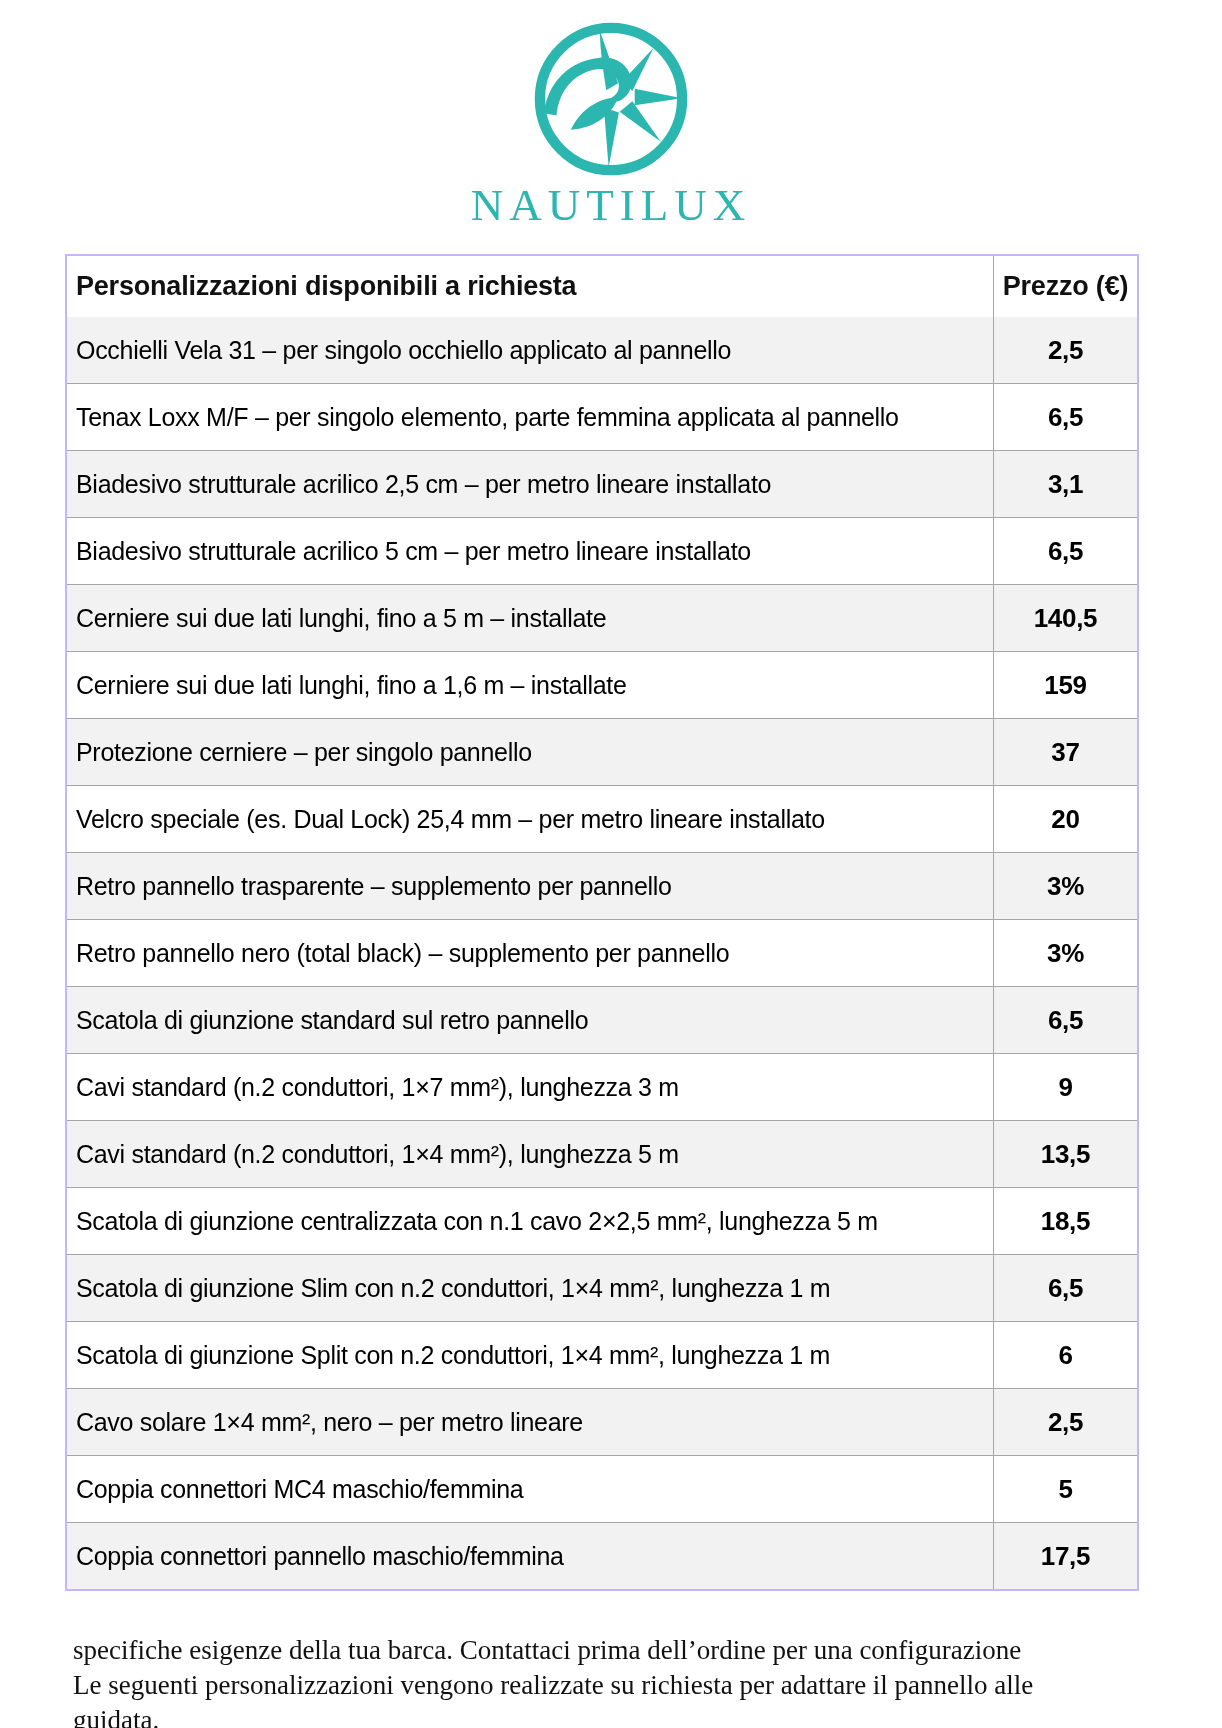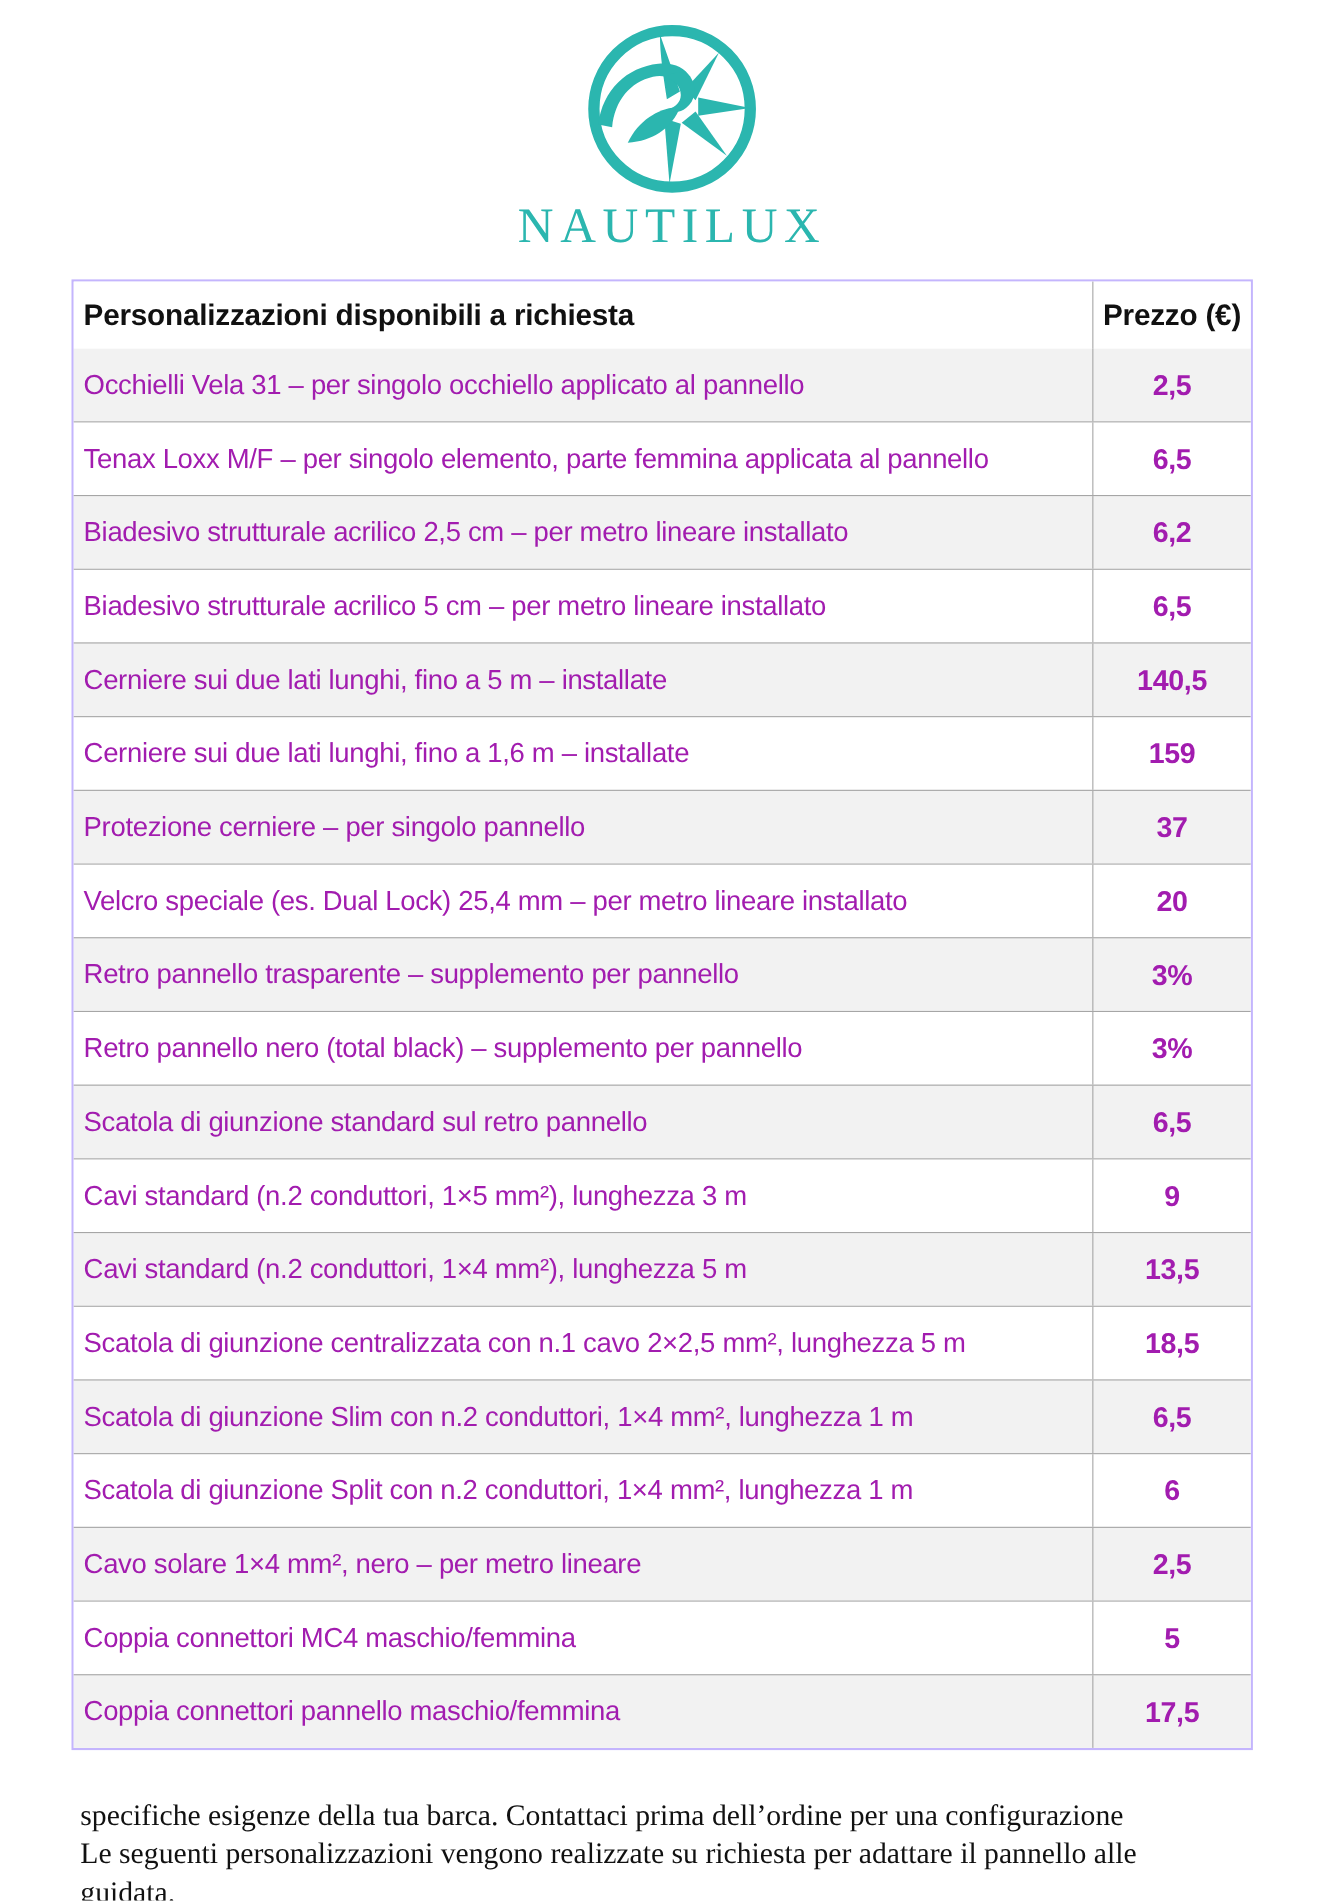--- a/index.html
+++ b/index.html
@@ -42,21 +42,21 @@
   }
   .trow:first-child{border-top:none;}
   .trow.alt{background:#f2f2f2;}
   .cell{
     display:flex;align-items:center;
     min-height:66px;
     box-sizing:border-box;
     font-size:25px;
     letter-spacing:-0.3px;
     white-space:nowrap;
-    color:#a21caf;
+    color:#000000;
   }
   .c1{padding-left:9px;padding-right:6px;}
   .c2{
     border-left:1.5px solid #a6a6a6;
     justify-content:center;
     font-size:26px;
     font-weight:bold;
   }
   .hrow .cell{min-height:61px;font-weight:bold;font-size:27px;letter-spacing:-0.2px;color:#111;}
   
@@ -111,21 +111,21 @@
       <div class="cell c2">2,5</div>
     </div>
 
     <div class="trow">
       <div class="cell c1">Tenax Loxx M/F – per singolo elemento, parte femmina applicata al pannello</div>
       <div class="cell c2">6,5</div>
     </div>
 
     <div class="trow alt">
       <div class="cell c1">Biadesivo strutturale acrilico 2,5 cm – per metro lineare installato</div>
-      <div class="cell c2">6,2</div>
+      <div class="cell c2">3,1</div>
     </div>
 
     <div class="trow">
       <div class="cell c1">Biadesivo strutturale acrilico 5 cm – per metro lineare installato</div>
       <div class="cell c2">6,5</div>
     </div>
 
     <div class="trow alt">
       <div class="cell c1">Cerniere sui due lati lunghi, fino a 5 m – installate</div>
       <div class="cell c2">140,5</div>
@@ -155,21 +155,21 @@
       <div class="cell c1">Retro pannello nero (total black) – supplemento per pannello</div>
       <div class="cell c2">3%</div>
     </div>
 
     <div class="trow alt">
       <div class="cell c1">Scatola di giunzione standard sul retro pannello</div>
       <div class="cell c2">6,5</div>
     </div>
 
     <div class="trow">
-      <div class="cell c1">Cavi standard (n.2 conduttori, 1×5 mm²), lunghezza 3 m</div>
+      <div class="cell c1">Cavi standard (n.2 conduttori, 1×7 mm²), lunghezza 3 m</div>
       <div class="cell c2">9</div>
     </div>
 
     <div class="trow alt">
       <div class="cell c1">Cavi standard (n.2 conduttori, 1×4 mm²), lunghezza 5 m</div>
       <div class="cell c2">13,5</div>
     </div>
 
     <div class="trow">
       <div class="cell c1">Scatola di giunzione centralizzata con n.1 cavo 2×2,5 mm², lunghezza 5 m</div>

